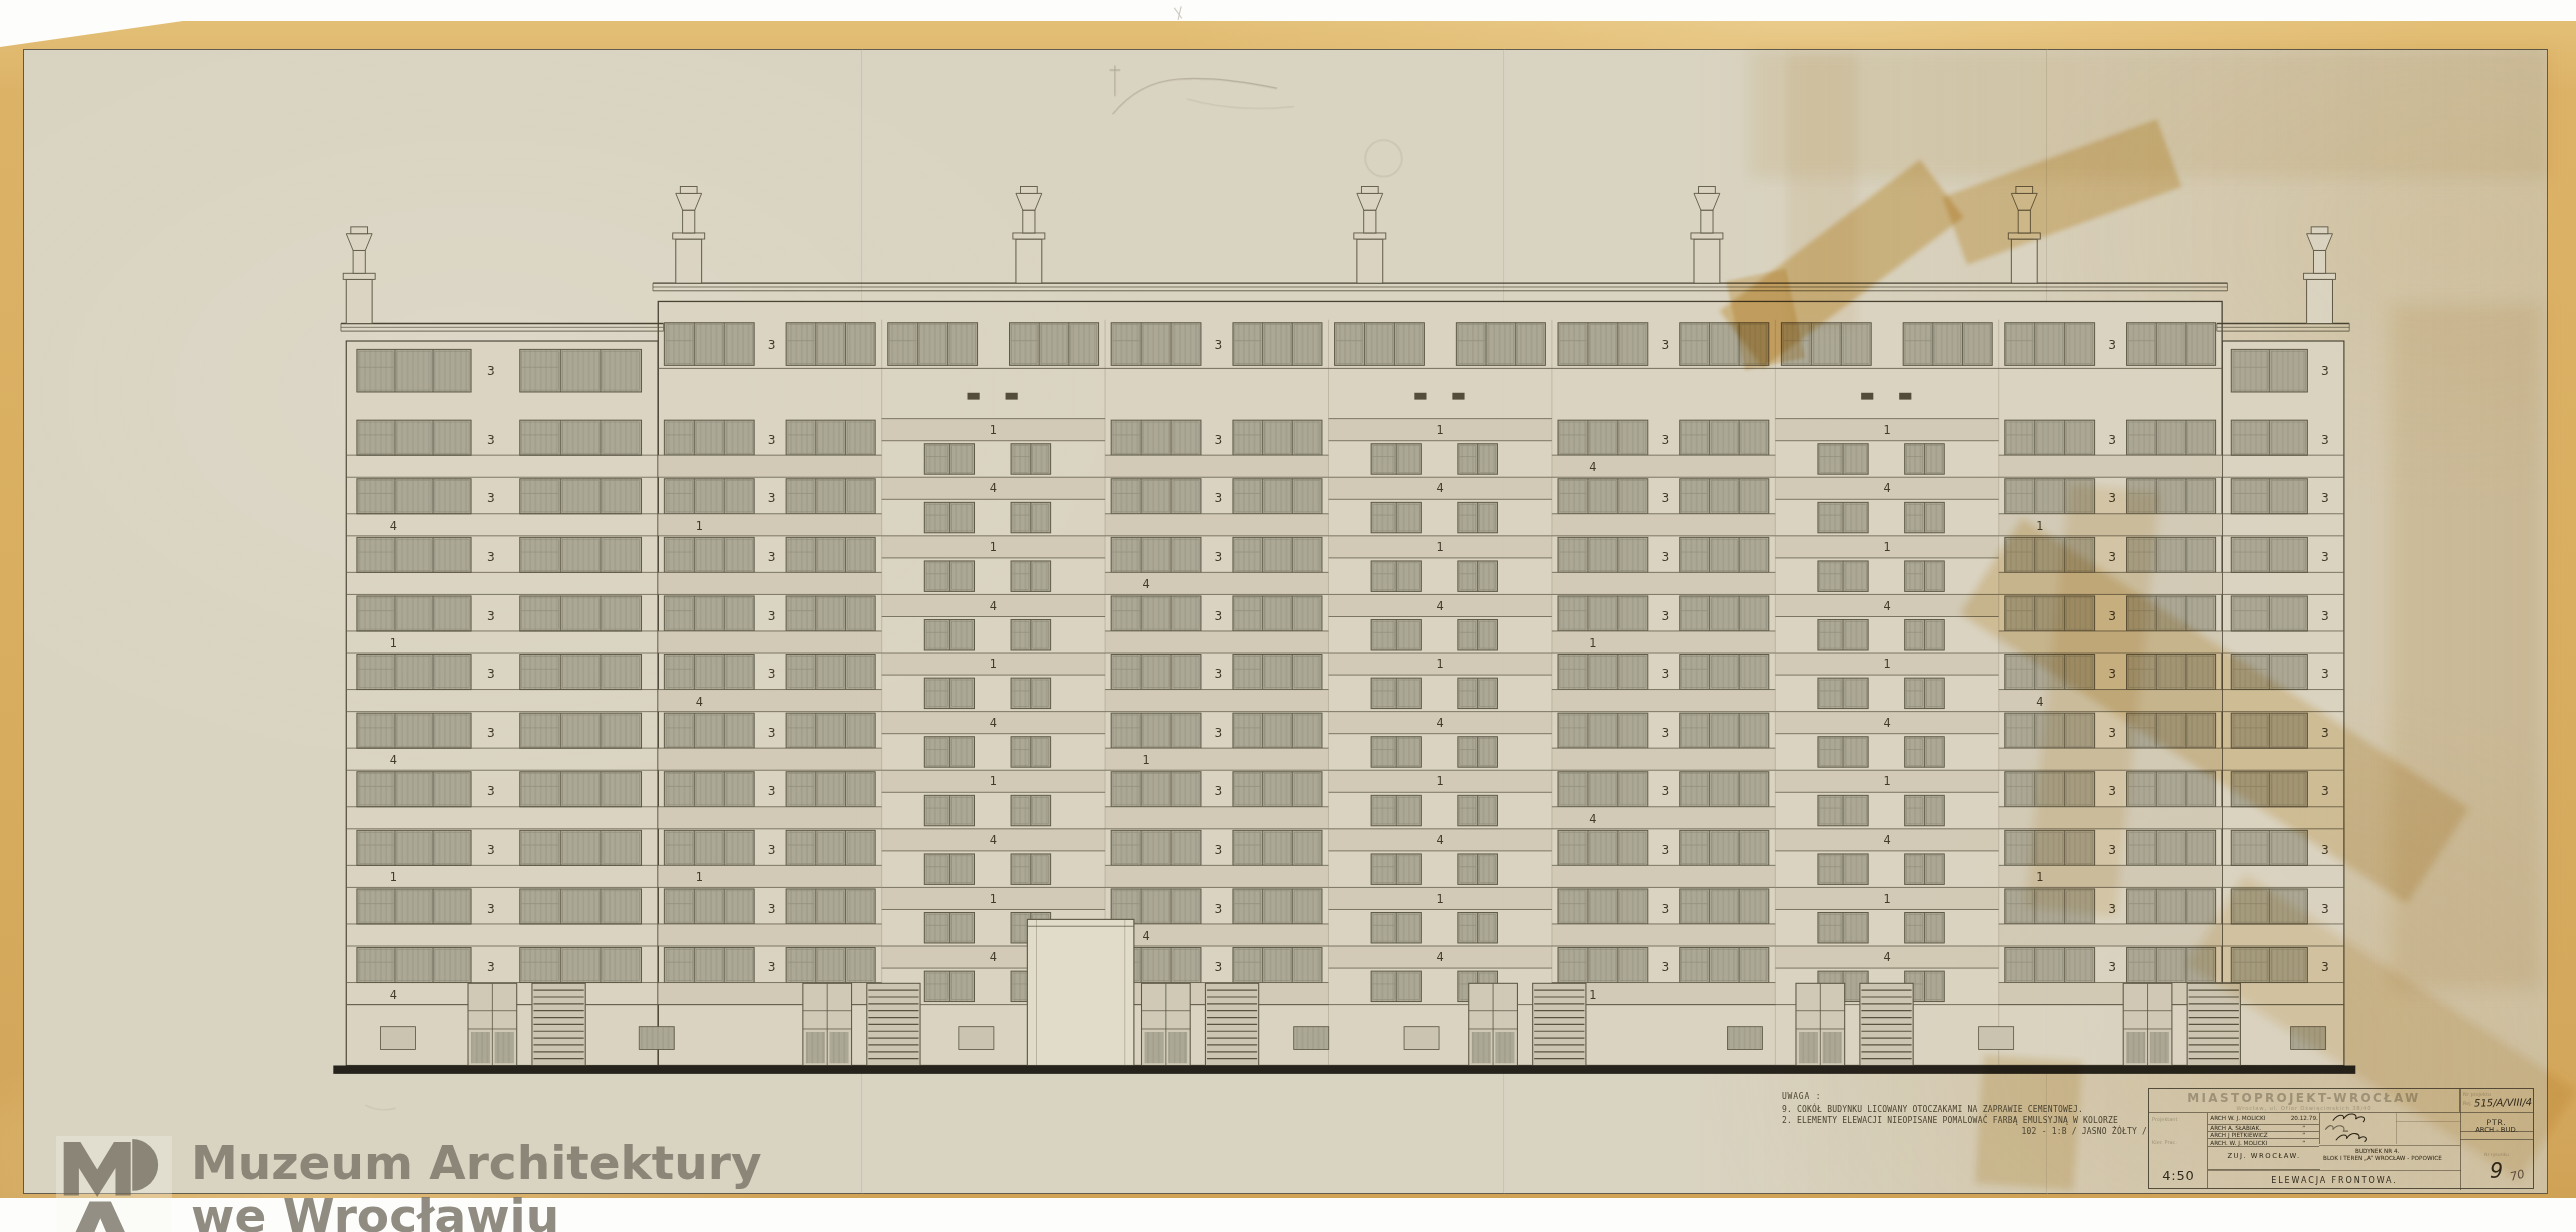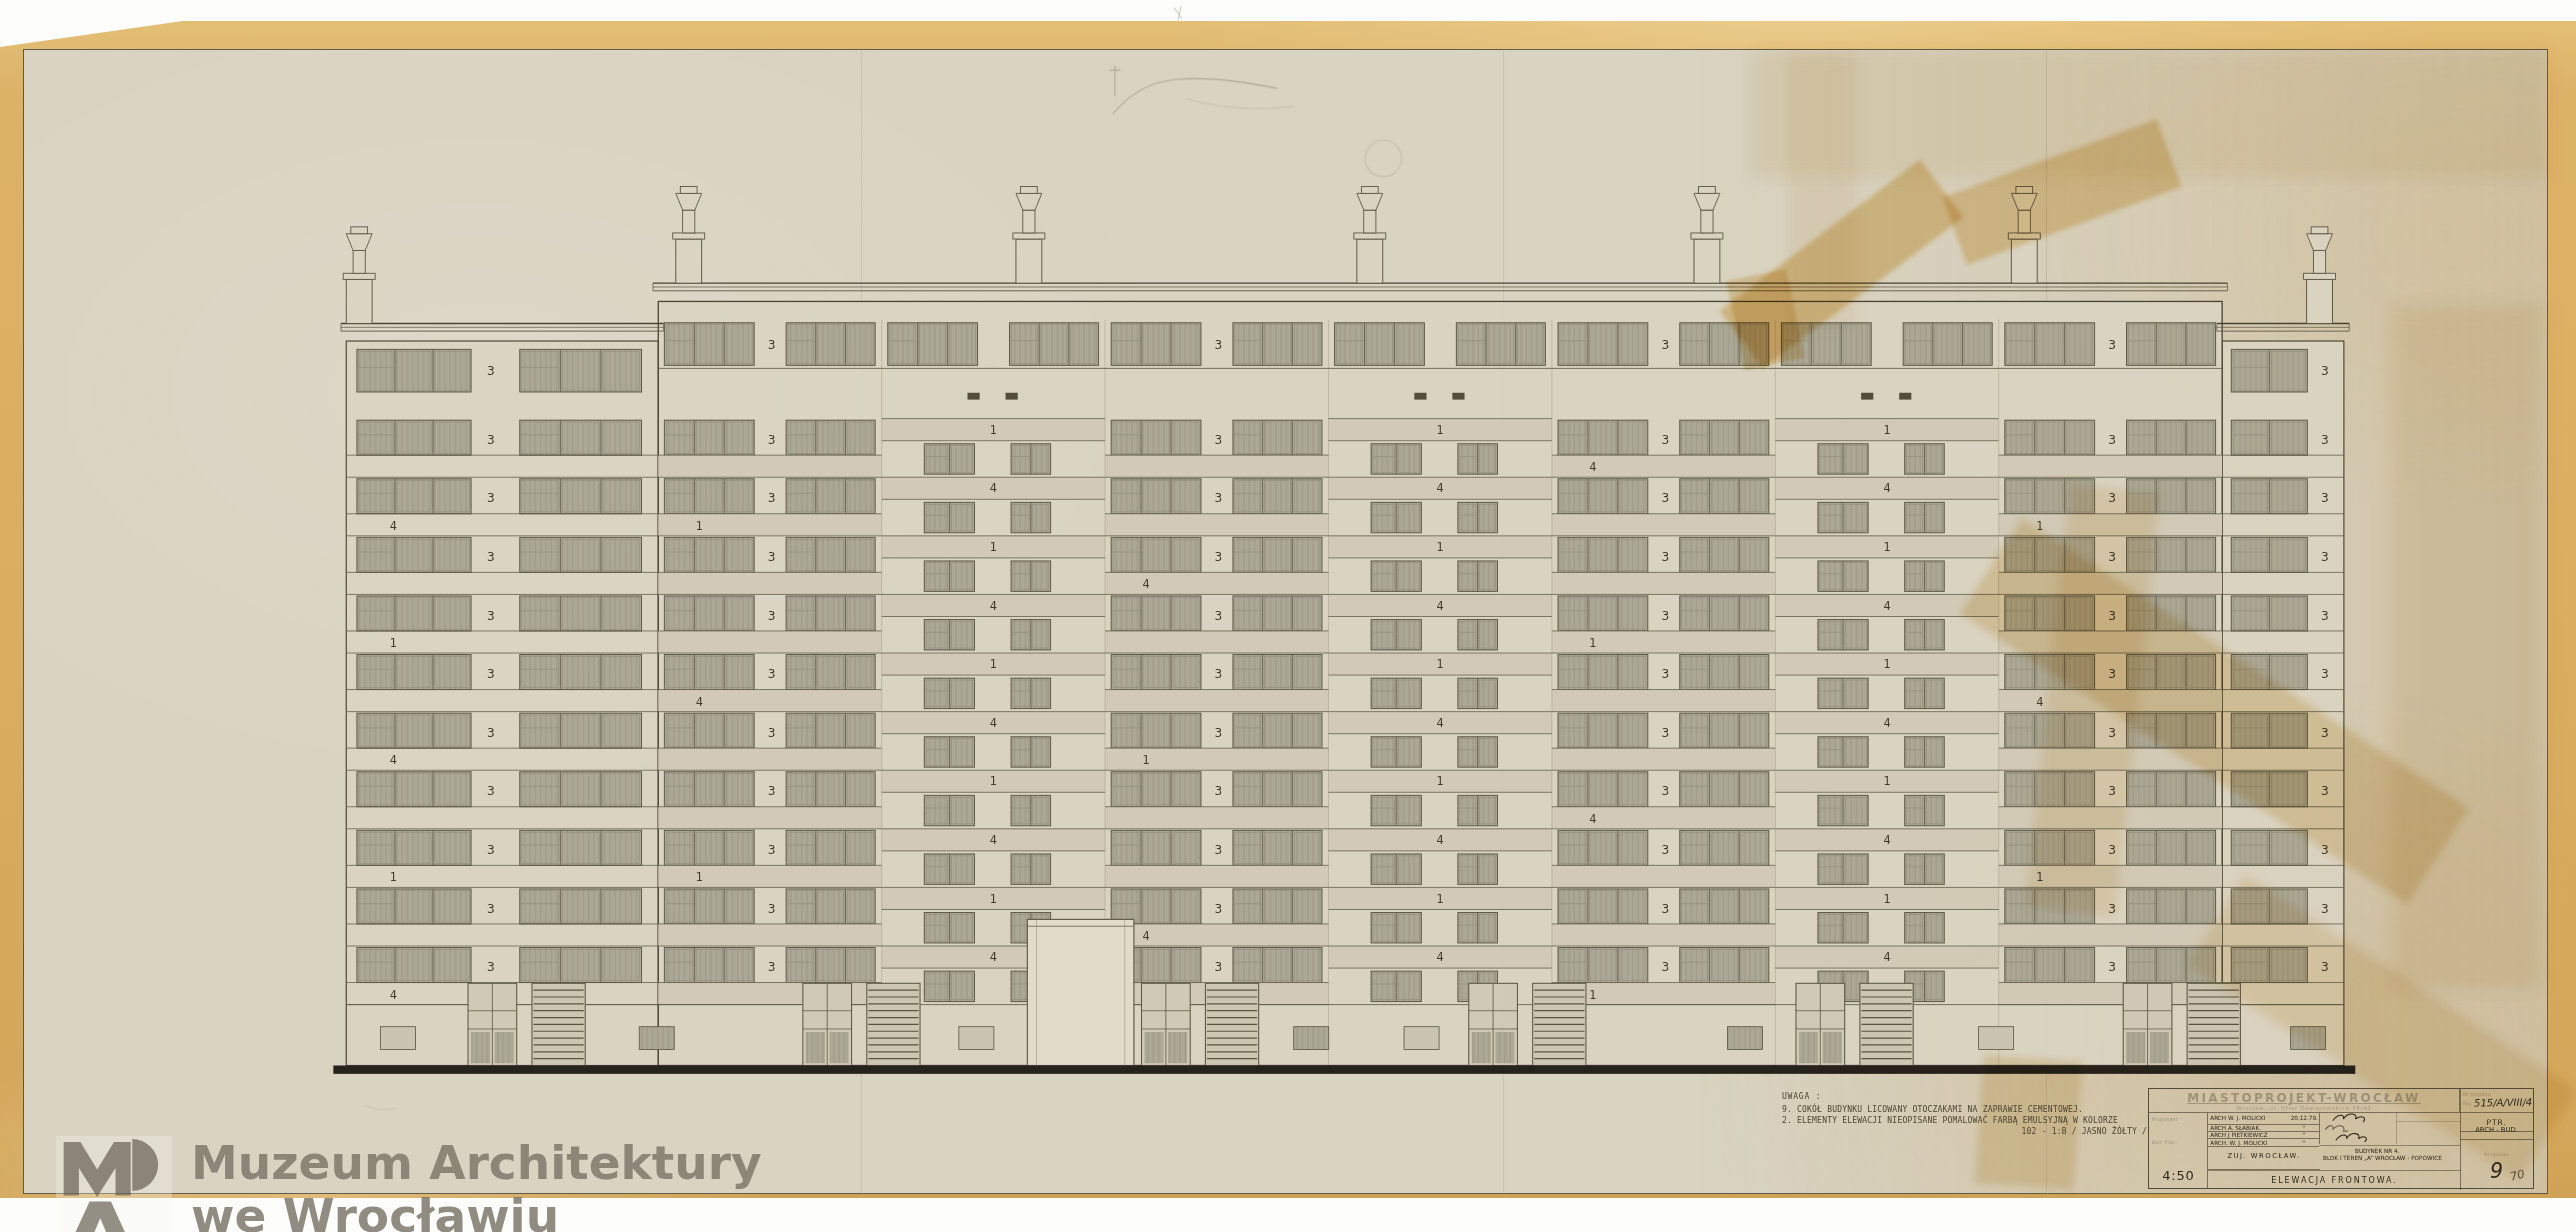--- a/index.html
+++ b/index.html
@@ -31,21 +31,21 @@
   .notes .n3{padding-left:20px;text-align:right;}
   
   .tblock{position:absolute;left:2148px;top:1088px;width:386px;height:101px;box-sizing:border-box;
           border:1.5px solid rgba(62,55,40,.85);color:#2f2a1d;}
   .tb{position:absolute;box-sizing:border-box;}
   .bline{border-bottom:0.8px solid rgba(75,66,47,.65);}
   .rline{border-right:0.8px solid rgba(75,66,47,.65);}
   .faintline{border-color:rgba(95,84,60,.3)!important;}
   .stamp{color:rgba(88,78,58,.42);font-weight:bold;}
   .tb-office{left:0;top:0;width:311px;height:24px;text-align:center;}
-  .tb-office .o1{font-size:12px;letter-spacing:2.3px;padding-top:2.3px;text-decoration:underline;}
+  .tb-office .o1{font-size:12px;letter-spacing:2.3px;padding-top:2.3px;}
   .tb-office .o2{font-size:5.3px;letter-spacing:0.8px;color:rgba(88,78,58,.38);}
   .tb-projno{left:311px;top:0;width:73px;height:24px;}
   .pn-lab{position:absolute;left:3px;top:1.5px;font-size:5px;color:rgba(88,78,58,.42);}
   .pn-rej{position:absolute;left:3px;top:11.4px;font-size:5px;color:rgba(88,78,58,.42);}
   .pn-val{position:absolute;left:13.7px;top:7.6px;font-size:10px;font-style:italic;transform:rotate(-1deg);}
   .tb-labelcol{left:0;top:24px;width:59px;height:75px;}
   .lab-f{position:absolute;font-size:5px;color:rgba(88,78,58,.42);}
   .tb-scale{position:absolute;left:0px;top:50px;width:59px;height:25px;
             font-size:13px;text-align:center;line-height:25px;letter-spacing:0.8px;}
   .tb-names{left:59px;top:24px;width:112px;height:31px;font-size:5.7px;}

